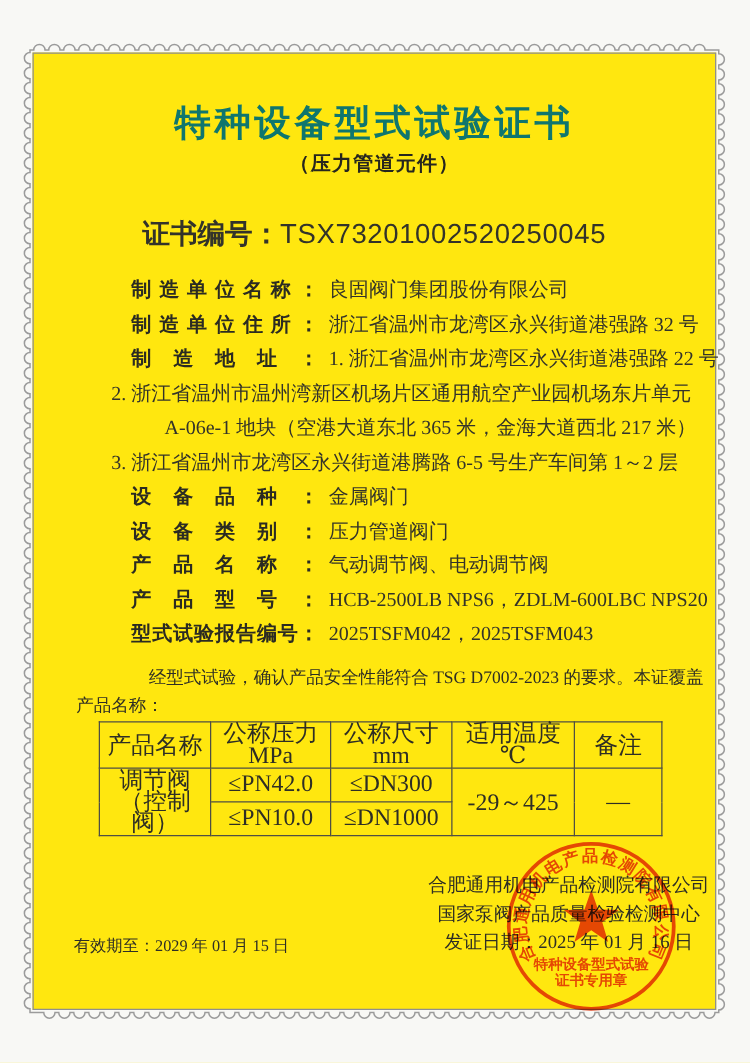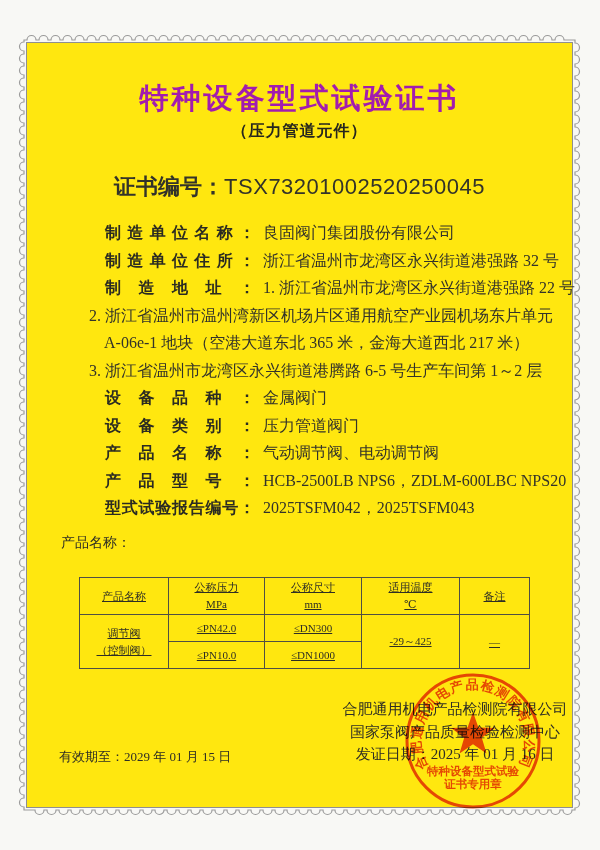--- a/index.html
+++ b/index.html
@@ -10,45 +10,45 @@
 
   
   .scallop-svg{position:absolute;left:0;top:0;width:600px;height:850px;pointer-events:none;}
 
   
   .cert{position:absolute;left:26px;top:42px;width:547px;height:766px;
         background:#ffe70f;border:1px solid #8f8f8f;}
 
   .title{position:absolute;left:0;top:36px;width:100%;text-align:center;
          font-family:"Liberation Sans","DejaVu Sans",sans-serif;
-         font-size:29px;font-weight:bold;letter-spacing:3px;color:#a21caf;white-space:nowrap;}
+         font-size:29px;font-weight:bold;letter-spacing:3px;color:#0f766e;white-space:nowrap;}
   .subtitle{position:absolute;left:0;top:78px;width:100%;text-align:center;
          font-family:"Liberation Sans","DejaVu Sans",sans-serif;
          font-size:16px;font-weight:bold;letter-spacing:1px;color:#26261e;white-space:nowrap;}
   .certno{position:absolute;left:0;top:129px;width:100%;text-align:center;
          font-size:22px;white-space:nowrap;}
   .certno .lbl{font-family:"Liberation Sans","DejaVu Sans",sans-serif;font-weight:bold;}
   .certno .num{font-family:"Liberation Sans","DejaVu Sans",sans-serif;letter-spacing:.5px;}
 
   .fields{position:absolute;left:62px;top:176px;width:468px;}
   .frow{height:27.5px;line-height:27.5px;font-size:16px;white-space:nowrap;}
   .flabel{display:inline-block;width:150px;vertical-align:top;
           font-family:"Liberation Sans","DejaVu Sans",sans-serif;font-weight:bold;
           text-align:justify;text-align-last:justify;color:#2b2b22;margin-left:16px;}
   .fvalue{margin-left:8px;}
   .frow.cont{padding-left:0;}
-  .frow.cont.indent{padding-left:15px;}
+  .frow.cont.indent{padding-left:15px;text-align:right;}
 
   .statement{position:absolute;left:34px;top:489px;width:500px;
              font-size:14px;line-height:22.5px;color:#2e2e25;}
   .statement .l1{padding-left:58px;white-space:nowrap;}
   .statement .l2{white-space:nowrap;}
 
   table.spec{position:absolute;left:52px;top:534px;width:450px;border-collapse:collapse;
-             font-size:11px;color:#2e2e25;table-layout:fixed;text-decoration:underline;}
+             font-size:19px;color:#2e2e25;table-layout:fixed;}
   table.spec th,table.spec td{border:1px solid #4f4f44;font-weight:normal;
              text-align:center;vertical-align:middle;padding:0;}
   table.spec thead tr{height:37px;}
   table.spec tbody tr{height:27px;}
   .hline{display:block;line-height:17px;}
 
   .footer-right{position:absolute;left:312px;top:655px;width:232px;text-align:center;
                 font-size:15px;line-height:22.5px;white-space:nowrap;color:#2e2e25;}
   .valid-until{position:absolute;left:32px;top:705px;font-size:13px;white-space:nowrap;color:#2e2e25;}
 
@@ -97,20 +97,21 @@
       </div>
       <div class="frow">
         <span class="flabel">产品型号：</span><span class="fvalue">HCB-2500LB NPS6，ZDLM-600LBC NPS20</span>
       </div>
       <div class="frow">
         <span class="flabel">型式试验报告编号：</span><span class="fvalue">2025TSFM042，2025TSFM043</span>
       </div>
     </div>
 
     <div class="statement">
+      <div class="l1">经型式试验，确认产品安全性能符合 TSG D7002-2023 的要求。本证覆盖</div>
       <div class="l2">产品名称：</div>
     </div>
 
     <table class="spec">
       <colgroup>
           <col style="width:89px">
           <col style="width:96px">
           <col style="width:97px">
           <col style="width:98px">
           <col style="width:70px">

